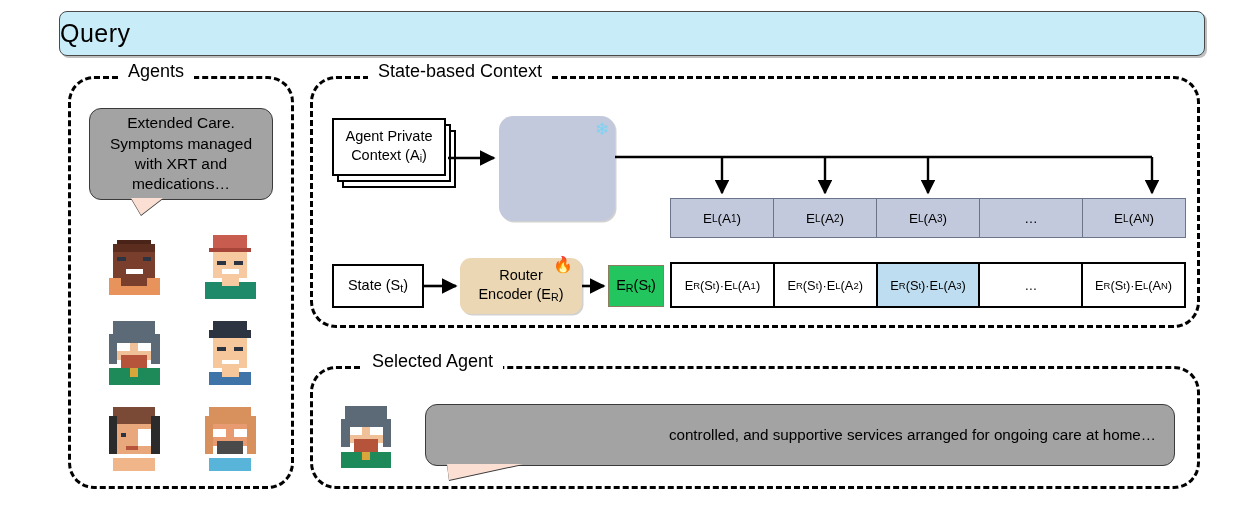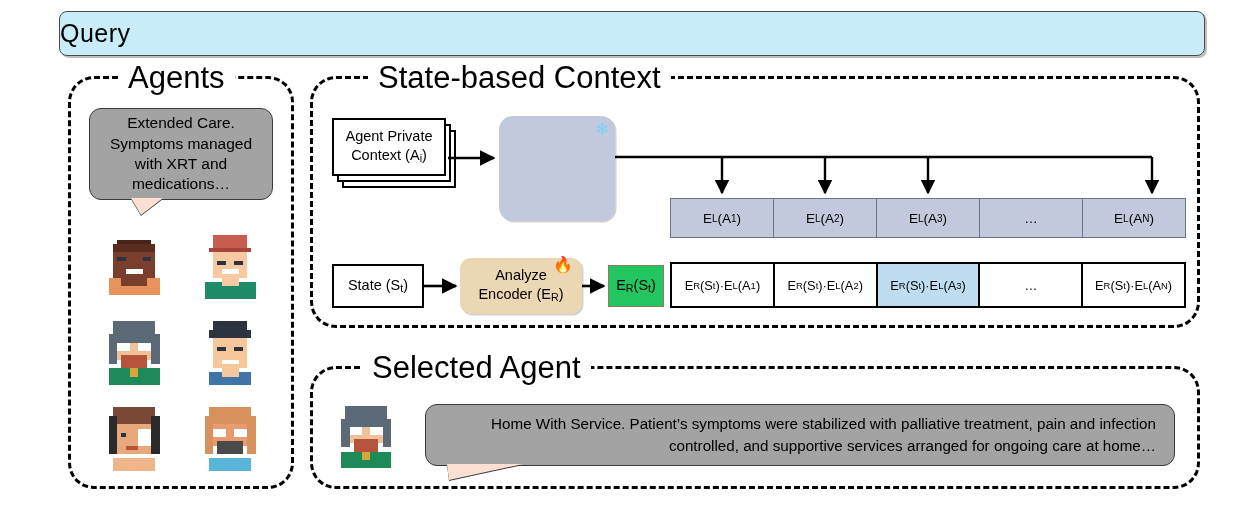--- a/index.html
+++ b/index.html
@@ -19,21 +19,21 @@
   }
   #query-label{font-size:25px;letter-spacing:.5px;}
   #query-text{font-size:16.5px;}
 
   
   .panel{
     border:3.2px dashed #000;border-radius:26px;background:transparent;
   }
   .panel-title{
     position:absolute;background:#fff;padding:0 10px;
-    font-size:31px;line-height:1;white-space:nowrap;
+    font-size:18px;line-height:1;white-space:nowrap;
   }
 
   #agents-panel{left:68px;top:76px;width:226px;height:413px;}
   #agents-title{left:118px;top:62px;}
 
   #router-panel{left:310px;top:76px;width:890px;height:252px;}
   #router-title{left:368px;top:62px;}
 
   #selected-panel{left:310px;top:366px;width:890px;height:123px;}
   #selected-title{left:362px;top:352px;}
@@ -227,21 +227,21 @@
   <span id="snowflake-icon">❄</span>
 </div>
 
 <div class="abs box" id="state-box">
   <span><span>State (S</span><span class="sub">t</span><span>)</span></span>
 </div>
 
 <div class="abs" id="router-encoder">
   <span id="fire-icon">🔥</span>
   <div>
-    <span>Analyze</span><br>
+    <span>Router</span><br>
     <span>Encoder (E</span><span class="sub">R</span><span>)</span>
   </div>
 </div>
 
 <div class="abs box" id="ers-box">
   <span><span>E</span><span class="sub">R</span><span>(S</span><span class="sub">t</span><span>)</span></span>
 </div>
 
 <div class="abs cellrow" id="emb-row">
     <div class="cell">
@@ -356,16 +356,15 @@
     <rect x="12" y="4" width="2" height="7" fill="#5c6a78"></rect>
   <rect x="4" y="6" width="8" height="4" fill="#f0c098"></rect>
   <rect x="4" y="6" width="3" height="2" fill="#fff"></rect>
     <rect x="9" y="6" width="3" height="2" fill="#fff"></rect>
   <rect x="5" y="9" width="6" height="3" fill="#b5543a"></rect>
   <rect x="2" y="12" width="12" height="4" fill="#1e8a5a"></rect>
   <rect x="7" y="12" width="2" height="2" fill="#d8a63a"></rect>
 </svg>
 
 <div class="abs bubble" id="selected-bubble">
-  <span>Home With Service. Patient’s symptoms were stabilized with palliative treatment, pain and infection</span>
   <span>controlled, and supportive services arranged for ongoing care at home…</span>
 </div>
 <div class="abs bubble-tail" id="selected-bubble-tail"></div>
 
 </body></html>

